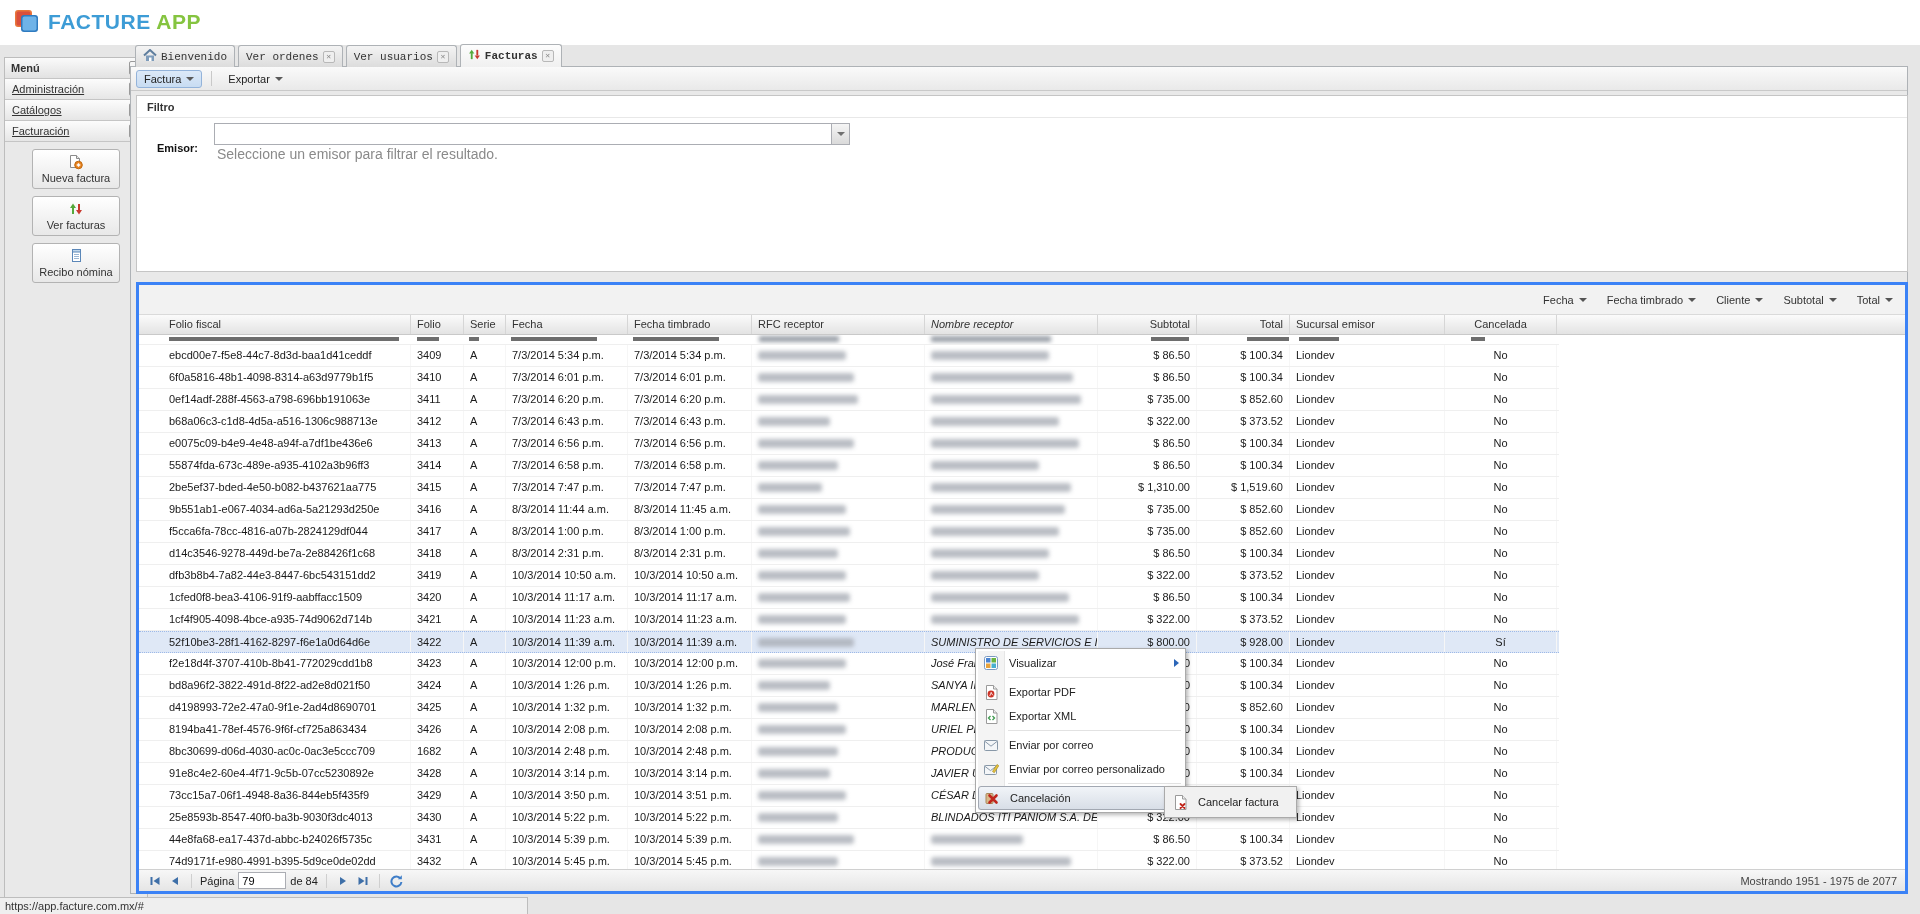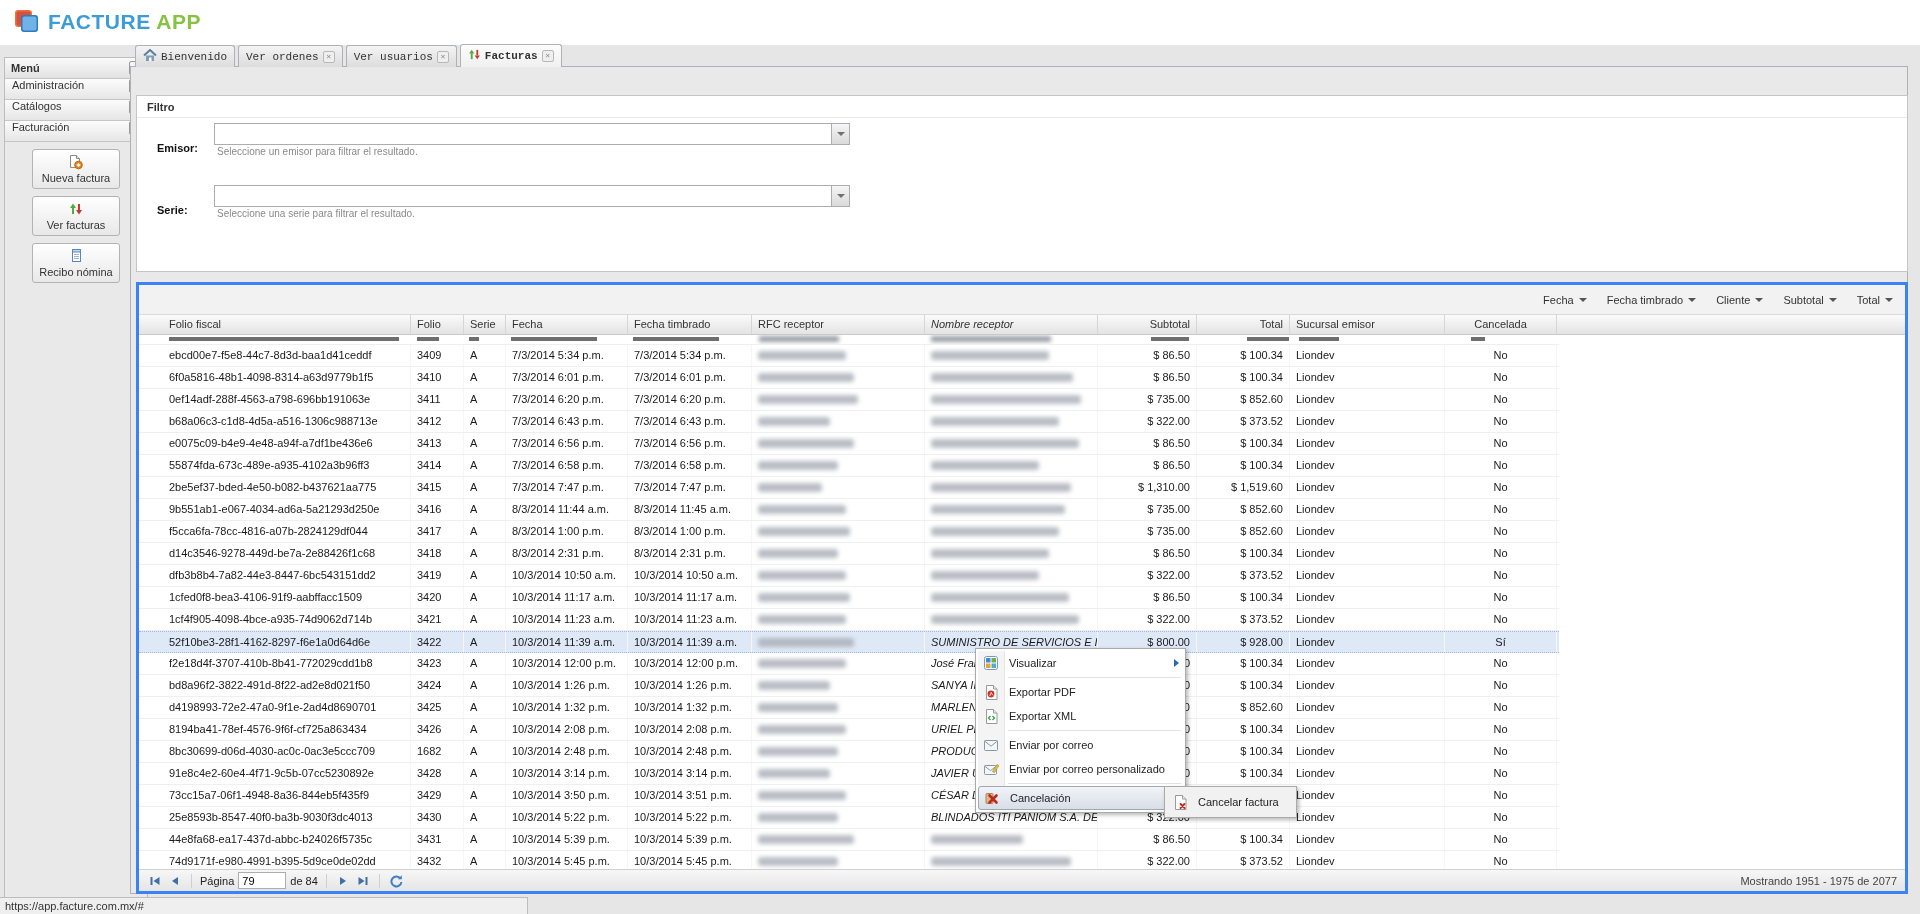--- a/index.html
+++ b/index.html
@@ -8,21 +8,21 @@
   
   .topbar{position:absolute;left:0;top:0;width:1920px;height:45px;background:#fff;}
   .logo{position:absolute;left:12px;top:7px;display:flex;align-items:center;gap:8px;}
   .logo-text{font-size:21px;font-weight:bold;letter-spacing:.5px;}
   .logo-text .lf{color:#3D9CD6;} .logo-text .la{color:#85C440;}
   
   .sidebar{position:absolute;left:4px;top:48px;width:144px;height:862px;border:1px solid #BDBDBD;background:#E9E9E9;box-sizing:border-box;margin-top:9px;}
   .sb-header{height:20px;background:linear-gradient(#FAFAFA,#E2E2E2);border-bottom:1px solid #C5C5C5;display:flex;align-items:center;padding:0 4px 0 6px;font-weight:bold;color:#333;}
   .sb-header .sp{flex:1;}
   .sq-btn{width:14px;height:14px;border:1px solid #9A9A9A;background:#F6F6F6;border-radius:2px;font-size:9px;line-height:12px;text-align:center;color:#555;cursor:pointer;box-sizing:border-box;}
-  .acc{height:20px;background:linear-gradient(#FCFCFC,#E6E6E6);border-bottom:1px solid #C5C5C5;display:flex;align-items:flex-start;padding:0 4px 0 7px;color:#333;cursor:pointer;}
+  .acc{height:20px;background:linear-gradient(#FCFCFC,#E6E6E6);border-bottom:1px solid #C5C5C5;display:flex;align-items:center;padding:0 4px 0 7px;color:#333;cursor:pointer;text-decoration:underline;}
   .acc .sp{flex:1;}
   .sb-content{padding-top:7px;}
   .sb-btn{width:86px;margin:0 auto 7px auto;border:1px solid #B3B3B3;border-radius:3px;background:linear-gradient(#FFFFFF,#E8E8E8);text-align:center;padding:4px 0 4px 0;cursor:pointer;color:#333;}
   .sb-btn svg{display:block;margin:0 auto 2px auto;}
   
   .tabstrip{position:absolute;left:130px;top:45px;width:1778px;height:22px;display:flex;align-items:flex-end;gap:3px;padding-left:5px;box-sizing:border-box;}
   .tab{height:21px;border:1px solid #AEB2B6;border-bottom:none;border-radius:3px 3px 0 0;background:linear-gradient(#F4F4F4,#DCDCDC);display:flex;align-items:center;gap:4px;padding:0 7px;color:#333;cursor:pointer;position:relative;z-index:2;font-family:Liberation Mono, monospace;}
   .tab.active{background:linear-gradient(#FDFDFD,#F0F0F0);font-weight:bold;height:22px;}
   .tclose{width:12px;height:12px;border:1px solid #B8B8B8;border-radius:2px;background:#EFEFEF;color:#888;font-size:8px;line-height:10px;text-align:center;cursor:pointer;box-sizing:border-box;}
   
@@ -34,21 +34,21 @@
   .tb-sep{width:1px;height:15px;background:#C9C9C9;margin:0 3px;}
   
   .filterpanel{position:absolute;left:136px;top:95px;width:1772px;height:177px;background:#fff;border:1px solid #C5C5C5;box-sizing:border-box;}
   .fp-title{position:absolute;left:10px;top:5px;font-weight:bold;color:#333;}
   .fp-rule{position:absolute;left:0;top:21px;width:100%;height:1px;background:#E8E8E8;}
   .frow{position:absolute;left:0;}
   .flabel{position:absolute;left:20px;top:19px;font-weight:bold;color:#111;}
   .combo{position:absolute;left:77px;top:0;width:636px;height:22px;border:1px solid #ABADB3;background:#fff;box-sizing:border-box;cursor:pointer;}
   .trigger{position:absolute;right:0;top:0;width:17px;height:20px;background:linear-gradient(#F5F5F5,#DADADA);border-left:1px solid #ABADB3;display:flex;align-items:center;justify-content:center;}
   .trigger .caret{border-top-color:#707070;}
-  .fhint{position:absolute;left:80px;top:23px;color:#8a8a8a;font-size:10px;}
+  .fhint{position:absolute;left:80px;top:23px;color:#8a8a8a;font-size:14px;}
   
   .gridpanel{position:absolute;left:136px;top:282px;width:1772px;height:612px;background:#fff;border:3px solid #3b82f6;box-sizing:border-box;}
   .sortstrip{position:absolute;left:0;top:0;width:100%;height:30px;background:#F2F2F2;border-bottom:1px solid #DADADA;display:flex;align-items:center;justify-content:flex-end;padding-right:12px;box-sizing:border-box;gap:20px;}
   .sort-btn{display:flex;align-items:center;gap:5px;color:#333;cursor:pointer;}
   .sort-btn .caret{border-top-color:#555;}
   .ghead{position:absolute;left:0;top:30px;width:100%;height:20px;display:flex;background:linear-gradient(#FBFBFB,#E3E3E3);border-bottom:1px solid #C9C9C9;box-sizing:border-box;}
   .hc{box-sizing:border-box;border-right:1px solid #D6D6D6;padding:0 6px;line-height:19px;color:#333;overflow:hidden;white-space:nowrap;cursor:pointer;}
   .hfill{flex:1;border-right:none;}
   .gbody{position:absolute;left:0;top:50px;width:100%;bottom:22px;overflow:hidden;background:#fff;}
   .grow{display:flex;height:22px;box-sizing:border-box;border-bottom:1px solid #EFEFEF;width:1420px;cursor:pointer;}
@@ -185,45 +185,47 @@
           <path d="M7.2 8l2.8 4.2L12.8 8z" fill="#C8392E"></path>
         </svg>
       </span>
       <span>Facturas</span>
       <span class="tclose">✕</span>
     </div>
   </div>
 
   <div class="mainpanel"></div>
 
+  <div class="toolbar">
+    <div class="tb-btn pressed">
+      <span>Factura</span>
+      <span class="caret"></span>
+    </div>
+    <div class="tb-sep"></div>
+    <div class="tb-btn">
+      <span>Exportar</span>
+      <span class="caret"></span>
+    </div>
+  </div>
 
   <div class="filterpanel">
     <div class="fp-title">Filtro</div>
     <div class="fp-rule"></div>
 
     <div class="frow" style="top:27px;width:100%;height:22px;">
       <span class="flabel">Emisor:</span>
       <div class="combo">
         <div class="trigger">
             <span class="caret"></span>
           </div>
       </div>
       <div class="fhint">Seleccione un emisor para filtrar el resultado.</div>
     </div>
 
 
-    <div class="frow" style="top:89px;width:100%;height:22px;">
-      <span class="flabel">Serie:</span>
-      <div class="combo">
-        <div class="trigger">
-            <span class="caret"></span>
-          </div>
-      </div>
-      <div class="fhint">Seleccione una serie para filtrar el resultado.</div>
-    </div>
   </div>
 
   <div class="gridpanel">
     <div class="sortstrip">
       <div class="sort-btn">
           <span>Fecha</span>
           <span class="caret"></span>
         </div>
       <div class="sort-btn">
           <span>Fecha timbrado</span>

